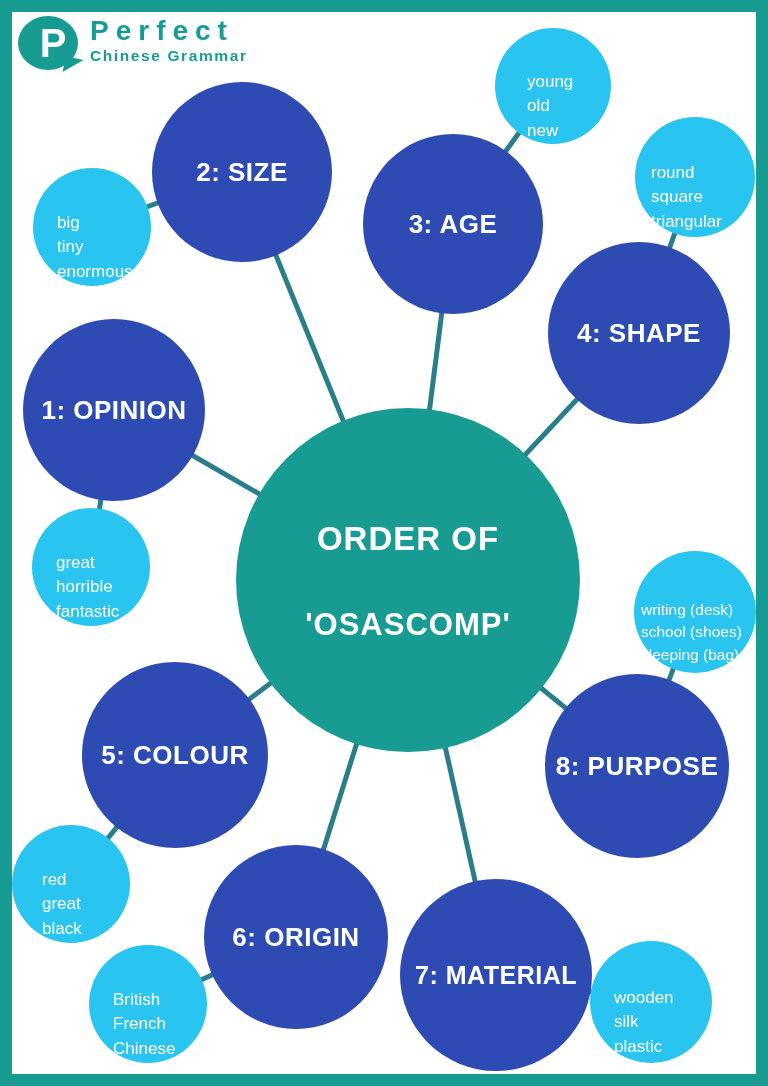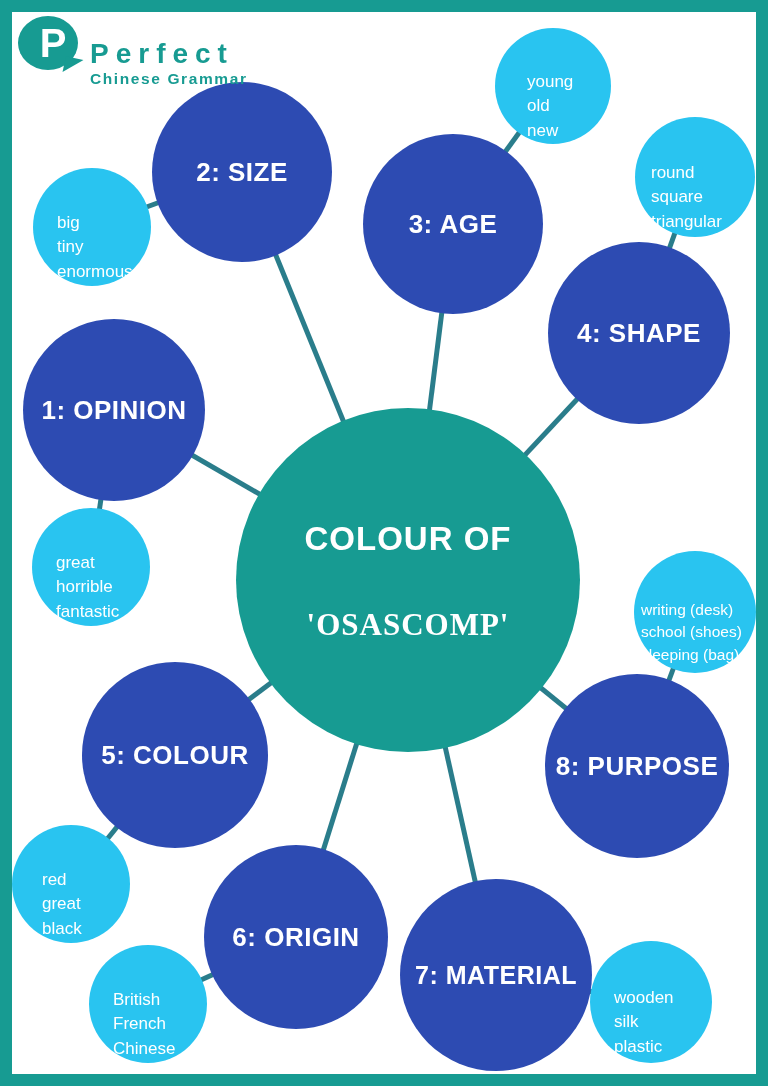--- a/index.html
+++ b/index.html
@@ -28,21 +28,20 @@
     left:236px;top:408px;width:344px;height:344px;background:var(--teal);
     z-index:3;flex-direction:column;text-align:center;
   }
   .center-circle .ttl{
     color:var(--text);font-weight:bold;font-size:33px;line-height:1.32;
     letter-spacing:1px;
   }
   .center-circle .mnemonic{
     color:var(--text);font-weight:bold;font-size:31px;margin-top:46px;
     letter-spacing:1px;
-    font-family:Liberation Serif, serif;
   }
   .cat{
     background:var(--blue);z-index:3;color:var(--text);font-weight:bold;
     font-size:26px;letter-spacing:0.5px;text-align:center;
   }
   .ex{
     background:var(--cyan);z-index:2;color:var(--text);font-size:17px;
     line-height:1.45;justify-content:flex-start;padding-left:24px;
   }
   .ex .lines{display:flex;flex-direction:column;margin-top:41px;}
@@ -73,21 +72,20 @@
   .bubble .p{color:#ffffff;font-weight:bold;font-size:40px;line-height:1;margin-left:10px;}
   .bubble .tail{
     position:absolute;right:-4px;bottom:-4px;width:0;height:0;
     border-left:18px solid var(--teal);border-bottom:16px solid transparent;
     transform:rotate(12deg);
   }
   .logo-text{margin-left:12px;display:flex;flex-direction:column;}
   .brand{
     color:var(--teal);font-weight:bold;font-size:28px;letter-spacing:7px;
     line-height:1.05;
-    margin-top:23px;
   }
   .brand-sub{
     color:var(--teal);font-weight:bold;font-size:15.5px;letter-spacing:1.6px;
     margin-top:2px;
   }
 </style>
 </head>
 <body>
 
 <div class="frame"></div>
@@ -117,21 +115,21 @@
     <span class="tail"></span>
   </div>
   <div class="logo-text">
     <span class="brand">Perfect</span>
     <span class="brand-sub">Chinese Grammar</span>
   </div>
 </div>
 
 <div class="circle center-circle">
   <div class="ttl">
-    <div>COLOUR OF</div>
+    <div>ORDER OF</div>
   </div>
   <div class="mnemonic">'OSASCOMP'</div>
 </div>
 
 <div class="circle cat n-opinion">
   <span>1: OPINION</span>
 </div>
 <div class="circle cat n-size">
   <span>2: SIZE</span>
 </div>

